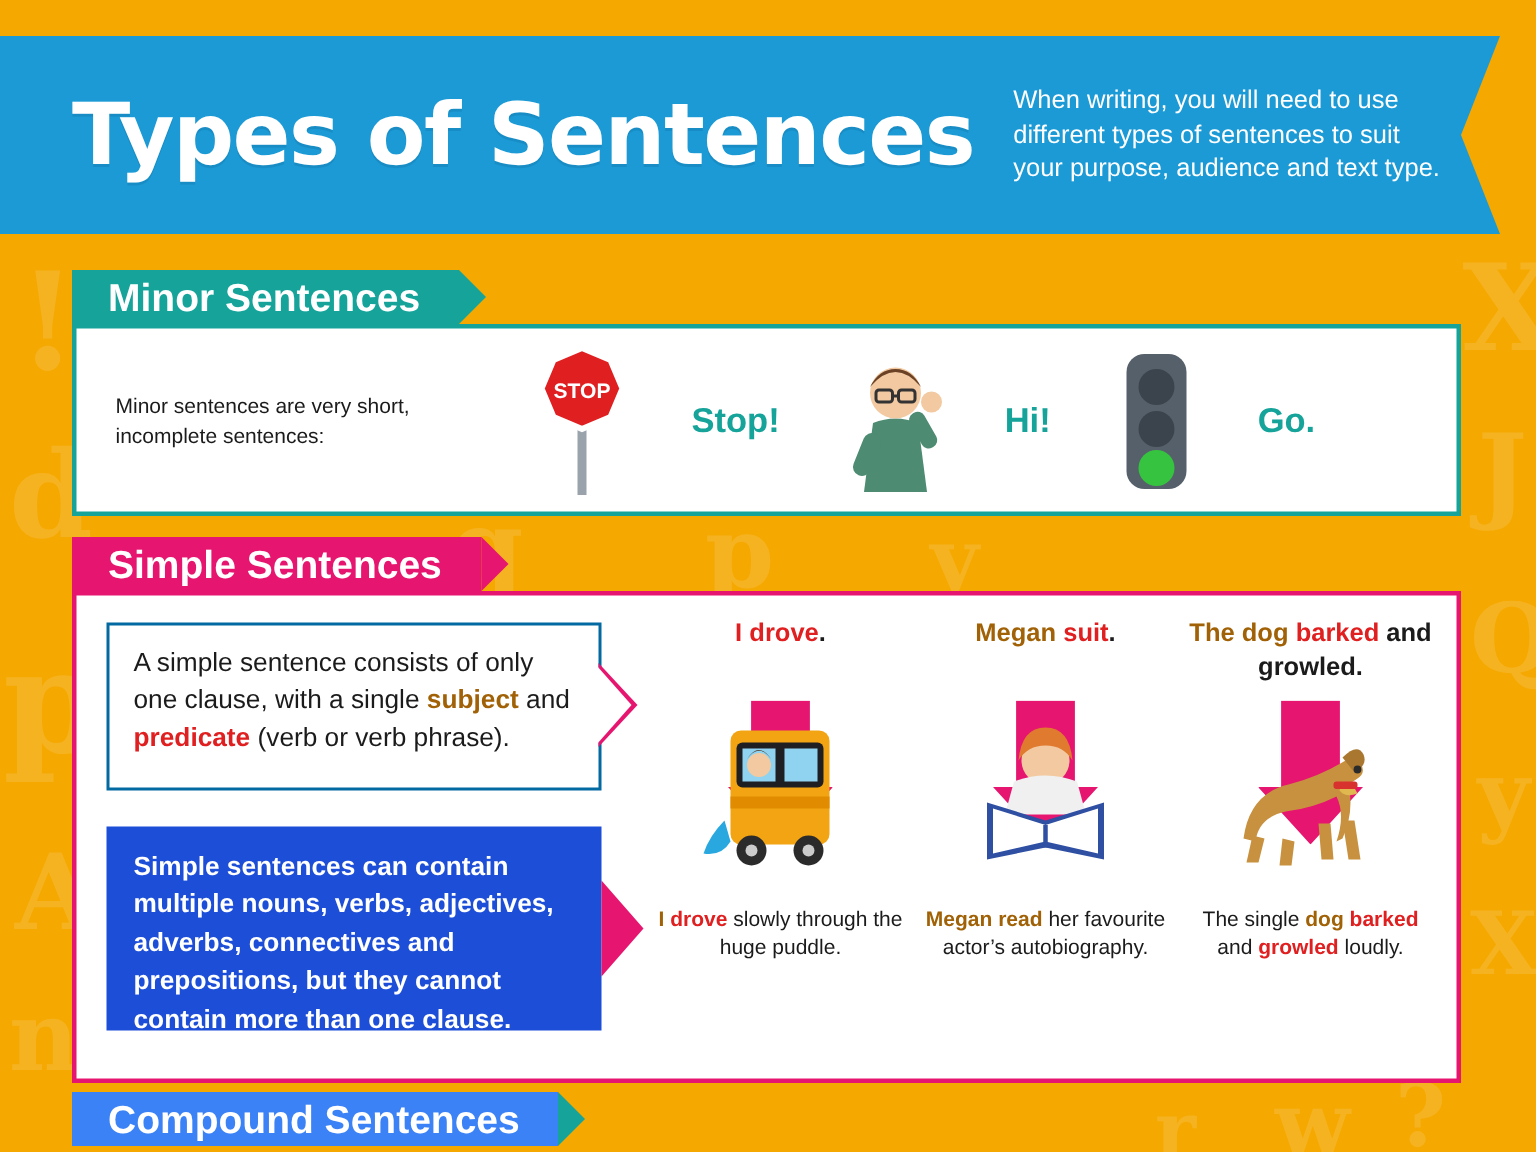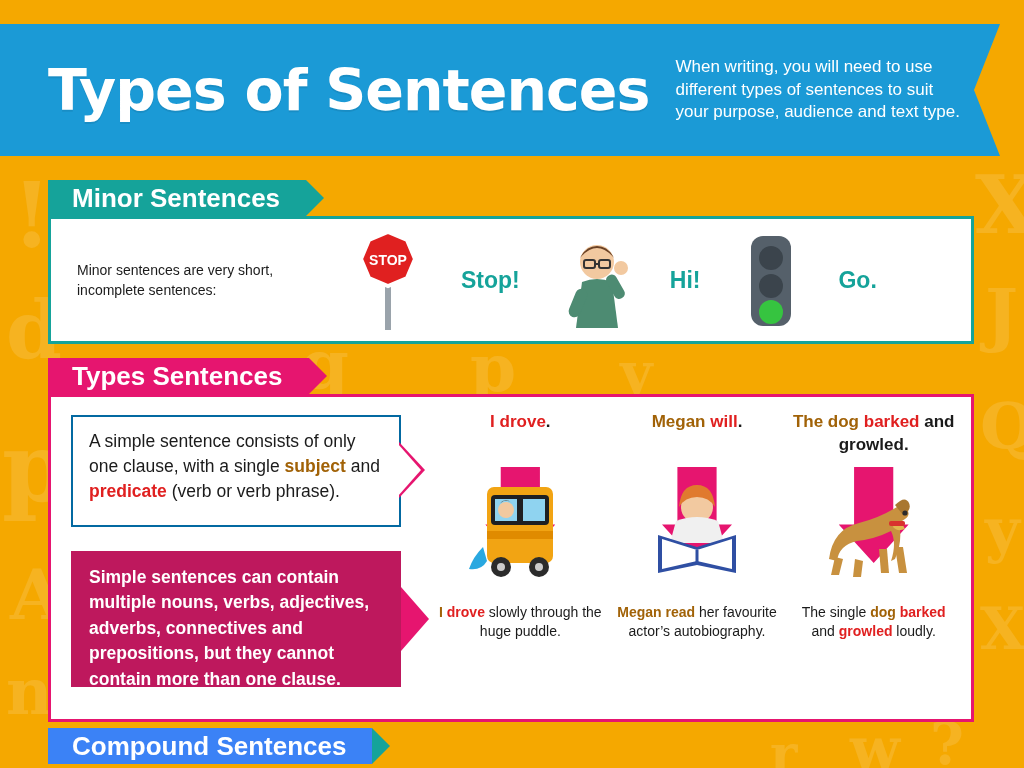--- a/index.html
+++ b/index.html
@@ -194,21 +194,21 @@
     border-bottom: 26px solid transparent;
     border-left: 23px solid #ffffff;
     z-index: 2;
   }
   .callout-pink {
     position: absolute;
     left: 20px;
     top: 154px;
     width: 330px;
     height: 136px;
-    background: #be185d;
+    background: #1d4ed8;
     box-sizing: border-box;
     padding: 14px 18px;
     font-size: 17.5px;
     line-height: 1.45;
     color: #ffffff;
     font-weight: bold;
   }
   .callout-pink::after {
     content: "";
     position: absolute;
@@ -335,21 +335,21 @@
         <rect x="17" y="8" width="40" height="90" rx="12" fill="#55606a"></rect>
         <circle cx="37" cy="30" r="12" fill="#3b444c"></circle>
         <circle cx="37" cy="58" r="12" fill="#3b444c"></circle>
         <circle cx="37" cy="84" r="12" fill="#36c440"></circle>
       </svg>
       <span class="minor-label">Go.</span>
     </div>
   </div>
 
   <div class="tab tab-simple">
-    <span>Types Sentences</span>
+    <span>Simple Sentences</span>
   </div>
 
   <div class="panel-simple">
 
     <div class="callout-white">
       <span>A simple sentence consists of only one clause, with a single </span><span class="kw-blue">subject</span><span> and </span><span class="kw-red">predicate</span><span> (verb or verb phrase).</span>
     </div>
 
     <div class="callout-pink">Simple sentences can contain multiple nouns, verbs, adjectives, adverbs, connectives and prepositions, but they cannot contain more than one clause.</div>
 
@@ -379,21 +379,21 @@
         </div>
         <div class="ex-bottom">
           <span class="kw-blue">I</span>
           <span class="kw-red">drove</span><span> slowly through the huge puddle.</span>
         </div>
       </div>
 
       <div class="ex-col">
         <div class="ex-top">
           <span class="kw-blue">Megan</span>
-          <span class="kw-red">will</span><span>.</span>
+          <span class="kw-red">suit</span><span>.</span>
         </div>
         <div class="ex-art">
           <div class="arrow-down"></div>
           <svg class="art-svg" width="118" height="112" viewBox="0 0 118 112">
             <circle cx="59" cy="34" r="16" fill="#f2c9a0"></circle>
             <path d="M41 34 q2 -22 18 -22 q16 0 18 22 q-6 -10 -18 -10 q-12 0 -18 10Z" fill="#e07a2e"></path>
             <path d="M38 48 q21 -8 42 0 l6 22 H32 Z" fill="#f0f0f0"></path>
             <path d="M20 62 L59 74 L98 62 L98 100 L59 92 L20 100 Z" fill="#2f4fa3"></path>
             <path d="M24 66 L59 77 L94 66 L94 96 L59 88 L24 96 Z" fill="#ffffff"></path>
             <line x1="59" y1="77" x2="59" y2="92" stroke="#2f4fa3" stroke-width="3"></line>

